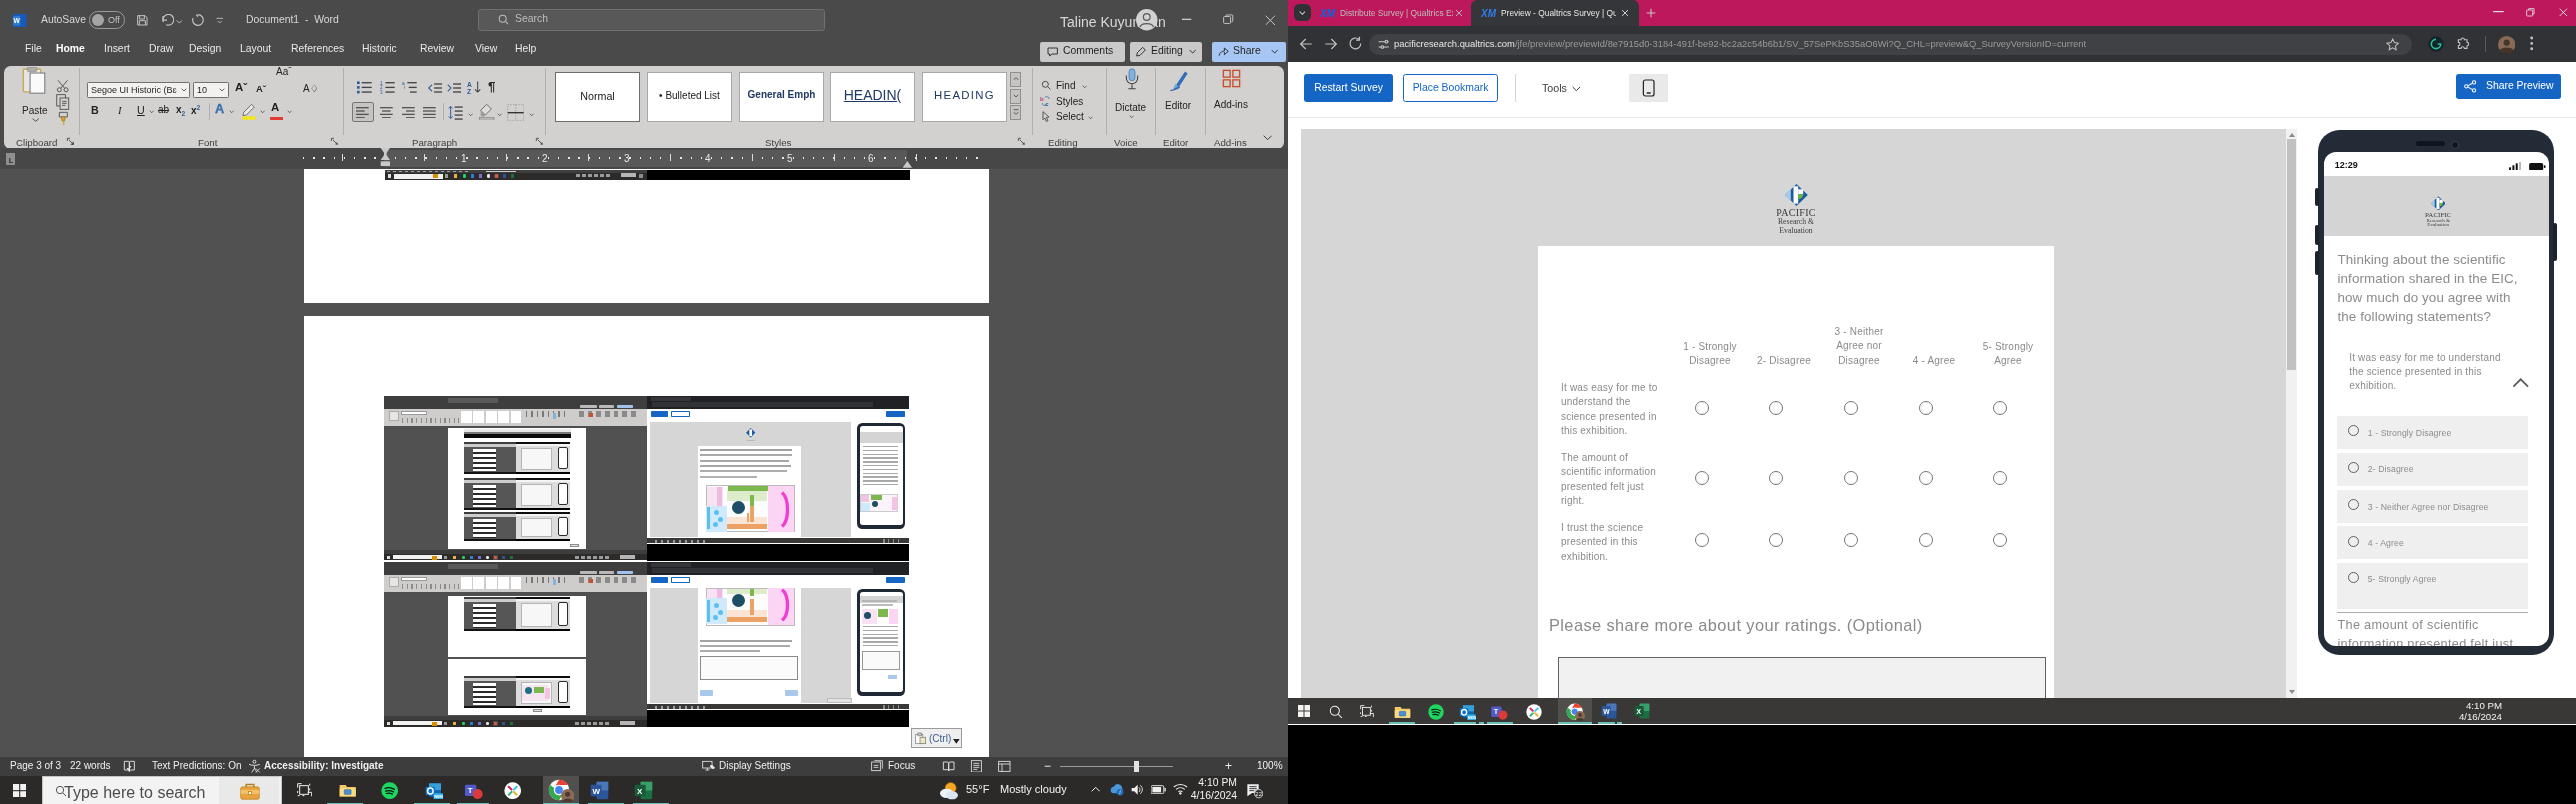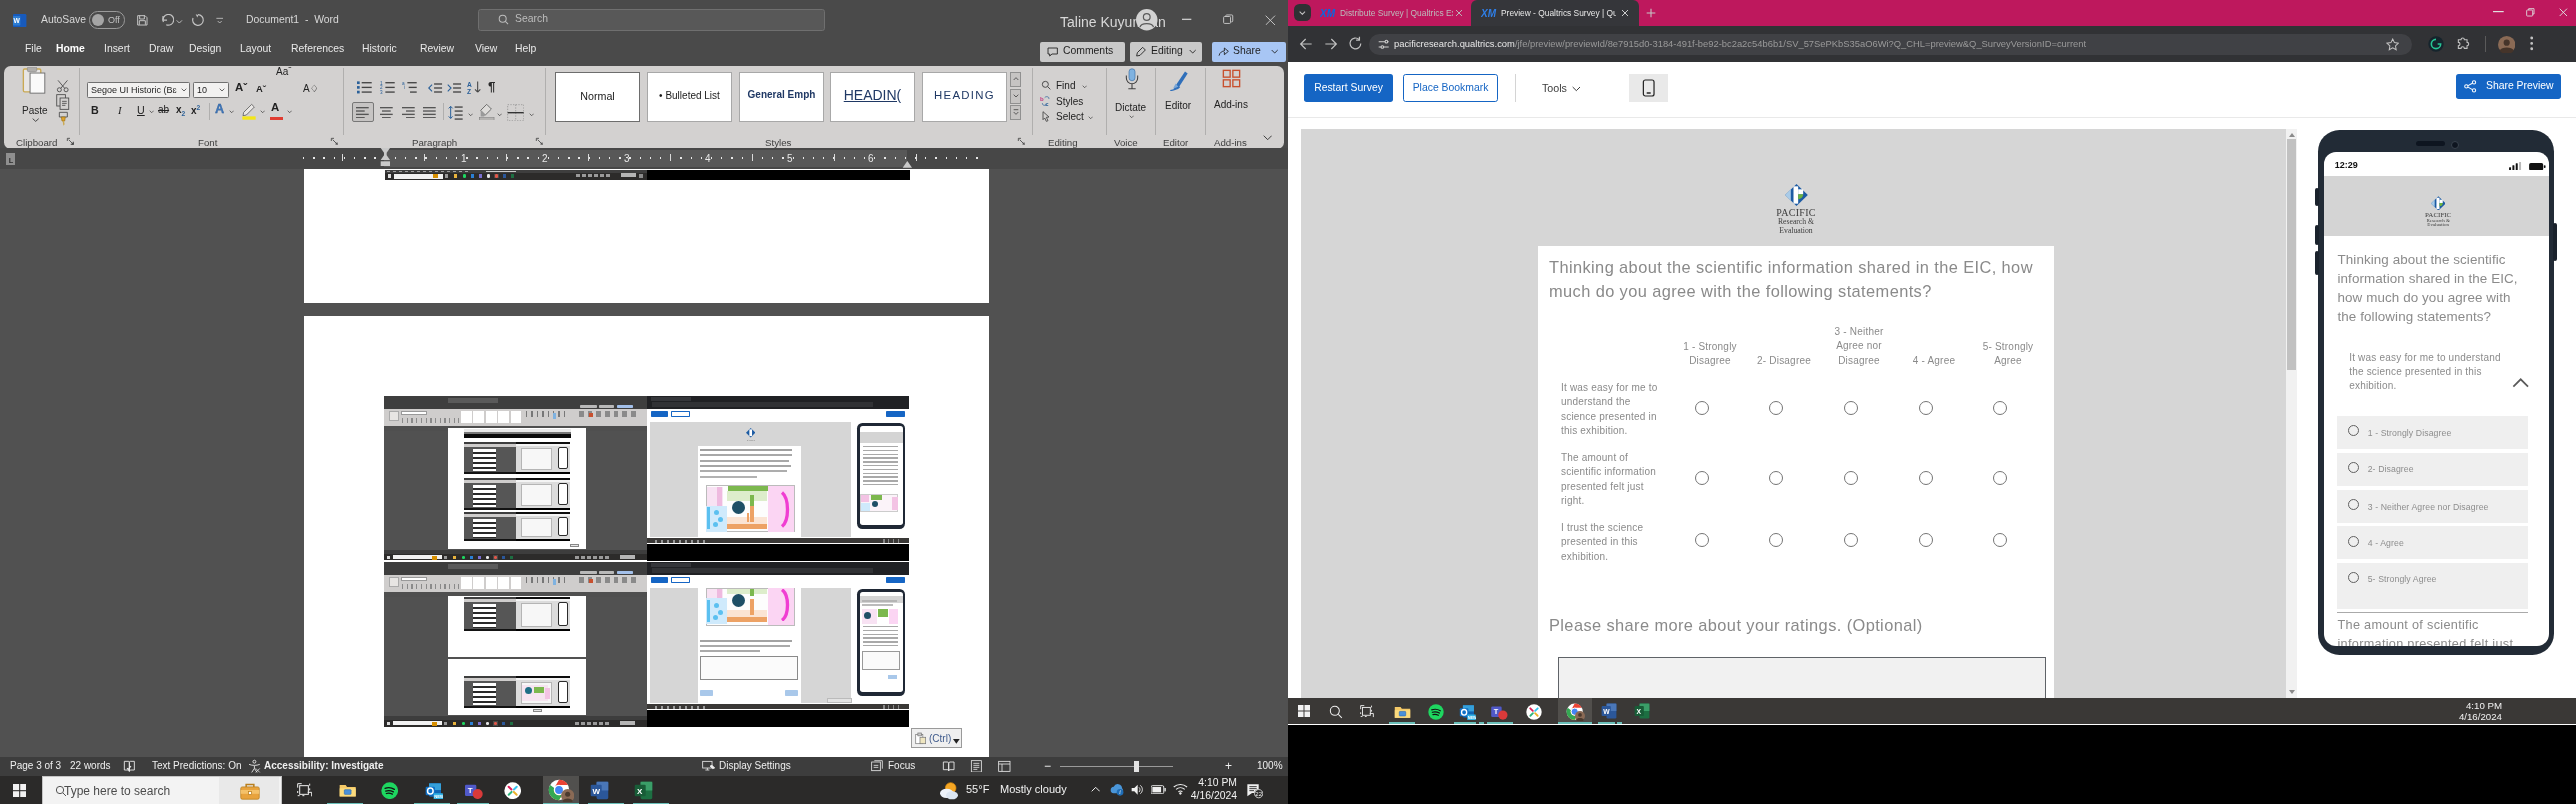--- a/index.html
+++ b/index.html
@@ -728,21 +728,21 @@
           <rect x="0" y="0" width="9.2" height="9.2"></rect>
           <rect x="10.8" y="0" width="9.2" height="9.2"></rect>
           <rect x="0" y="10.8" width="9.2" height="9.2"></rect>
           <rect x="10.8" y="10.8" width="9.2" height="9.2"></rect>
         </svg>
       <div class="abs" style="left:42px;top:0px;width:240px;height:29px;background:#f3f3f3;border:0.7px solid #c5c5c5">
         <svg class="abs" style="left:12px;top:8px" width="12" height="12" viewBox="0 0 18 18" fill="none" stroke="#555" stroke-width="1.5">
             <circle cx="7.5" cy="7.5" r="5.5"></circle>
             <path d="M12 12l4.5 4.5"></path>
           </svg>
-        <span class="abs" style="left:21px;top:6.7px;color:#4c4c4c;font-size:12px">Type here to search</span>
+        <span class="abs" style="left:21px;top:6.7px;color:#4c4c4c;font-size:16px">Type here to search</span>
         <div class="abs" style="left:176px;top:0px;width:60px;height:27.5px;background:#e9e9e9"></div>
         <svg class="abs" style="left:197px;top:4.7px" width="20" height="19" viewBox="0 0 26 24">
             <rect x="1" y="6" width="24" height="16" rx="2" fill="#e8a33d" stroke="#b97f1e"></rect>
             <path d="M8 6V3h10v3" fill="none" stroke="#b97f1e" stroke-width="2"></path>
             <rect x="1" y="10" width="24" height="5" fill="#f4c169"></rect>
             <rect x="11" y="12" width="4" height="4" fill="#fff" stroke="#b97f1e"></rect>
           </svg>
       </div>
       <svg class="abs" style="left:297px;top:7.4px" width="15.4" height="14" viewBox="0 0 23 21" fill="none" stroke="#f0f0f0" stroke-width="1.5">
           <rect x="4" y="4" width="13" height="13"></rect>
@@ -957,21 +957,20 @@
         <rect x="12.5" y="3.5" width="7" height="26" fill="#fff"></rect>
         <rect x="19.5" y="8" width="7.5" height="7.5" fill="#fff"></rect>
         <path d="M19.5 15.5h7.5a7.5 7.5 0 0 1-7.5 7.5z" fill="#6db33f"></path>
       </svg>
     <div class="abs" style="left:441px;top:207px;width:134px;text-align:center;color:#3d3d3d;font-family:'Liberation Serif',serif">
       <div style="font-size:10px;letter-spacing:0.3px">PACIFIC</div>
       <div style="font-size:7.7px;margin-top:-0.7px">Research &amp;</div>
       <div style="font-size:7.7px;margin-top:-0.7px">Evaluation</div>
     </div>
     <div class="abs" style="left:250px;top:246px;width:516px;height:453px;background:#fff"></div>
-    <div class="abs" style="left:261px;top:255px;width:523px;color:#8a8a8a;font-size:16.4px;line-height:24px;letter-spacing:0.4px">Thinking about the scientific information shared in the EIC, how<br>much do you agree with the following statements?</div>
     <div class="abs" style="left:384px;top:340px;width:76px;color:#8a8a8a;font-size:10px;letter-spacing:0.2px;line-height:14.3px;text-align:center">1 - Strongly Disagree</div>
     <div class="abs" style="left:458px;top:354px;width:76px;color:#8a8a8a;font-size:10px;letter-spacing:0.2px;line-height:14.3px;text-align:center">2- Disagree</div>
     <div class="abs" style="left:533px;top:325px;width:76px;color:#8a8a8a;font-size:10px;letter-spacing:0.2px;line-height:14.3px;text-align:center">3 - Neither Agree nor Disagree</div>
     <div class="abs" style="left:608px;top:354px;width:76px;color:#8a8a8a;font-size:10px;letter-spacing:0.2px;line-height:14.3px;text-align:center">4 - Agree</div>
     <div class="abs" style="left:682px;top:340px;width:76px;color:#8a8a8a;font-size:10px;letter-spacing:0.2px;line-height:14.3px;text-align:center">5- Strongly Agree</div>
     <div class="abs" style="left:273px;top:381px;width:106px;color:#8a8a8a;font-size:10px;letter-spacing:0.2px;line-height:14.3px">It was easy for me to understand the science presented in this exhibition.</div>
     <div class="abs" style="left:273px;top:451px;width:106px;color:#8a8a8a;font-size:10px;letter-spacing:0.2px;line-height:14.3px">The amount of scientific information presented felt just right.</div>
     <div class="abs" style="left:273px;top:521px;width:106px;color:#8a8a8a;font-size:10px;letter-spacing:0.2px;line-height:14.3px">I trust the science presented in this exhibition.</div>
     <span class="abs" style="left:407px;top:401px;width:14px;height:14px;border:1.1px solid #757575;border-radius:50%"></span>
     <span class="abs" style="left:481px;top:401px;width:14px;height:14px;border:1.1px solid #757575;border-radius:50%"></span>

